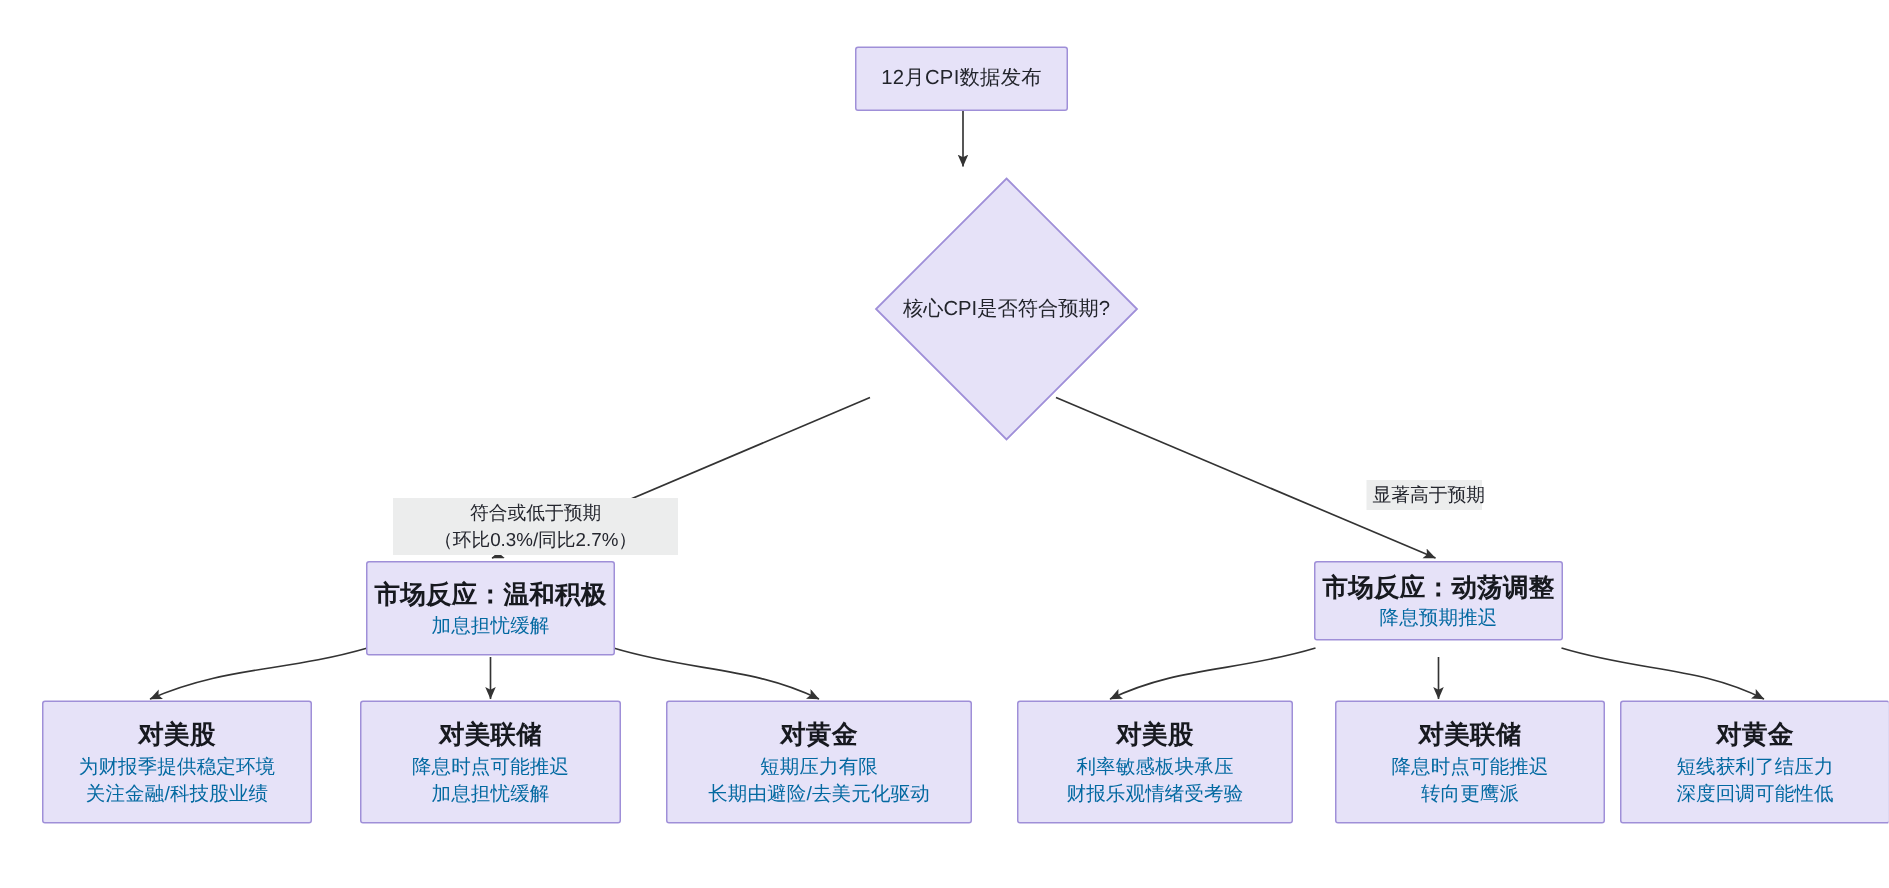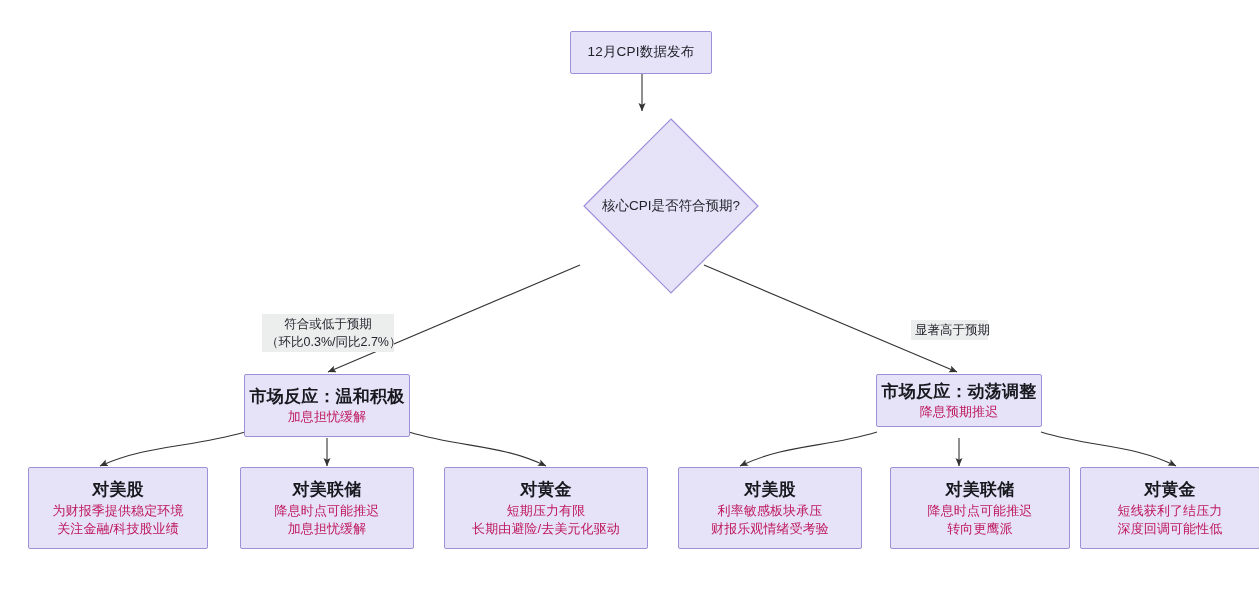--- a/index.html
+++ b/index.html
@@ -43,21 +43,21 @@
   }
   .node .ttl {
     font-size: 17px;
     font-weight: bold;
     color: #17191f;
     letter-spacing: .2px;
   }
   .node .sub {
     font-size: 13px;
     font-weight: normal;
-    color: #be185d;
+    color: #0369a1;
     letter-spacing: .1px;
   }
   .plain .ttl {
     font-weight: normal;
     font-size: 13.5px;
     color: #22242b;
   }
   
   .diamond-wrap {
     position: absolute;
@@ -127,21 +127,21 @@
     <div class="ttl">12月CPI数据发布</div>
   </div>
 
   <div class="diamond-wrap" style="left:583px; top:118px; width:176px; height:176px;">
     <svg class="diamond-shape" viewBox="0 0 176 176" preserveAspectRatio="none">
       <polygon points="88,1 175,88 88,175 1,88" fill="#e6e2f8" stroke="#9f8fd8" stroke-width="1.2"></polygon>
     </svg>
     <div class="diamond-label">核心CPI是否符合预期?</div>
   </div>
 
-  <div class="edge-label" style="left:262px; top:314px; width:132px;">
+  <div class="edge-label" style="left:262px; top:332px; width:190px;">
     <span>符合或低于预期</span>
     <span class="l2">（环比0.3%/同比2.7%）</span>
   </div>
 
   <div class="edge-label" style="left:911px; top:320px; width:77px;text-align:right;">
     <span>显著高于预期</span>
   </div>
 
   <div class="node" style="left:244px; top:374px; width:166px; height:63px;">
     <div class="ttl">市场反应：温和积极</div>

